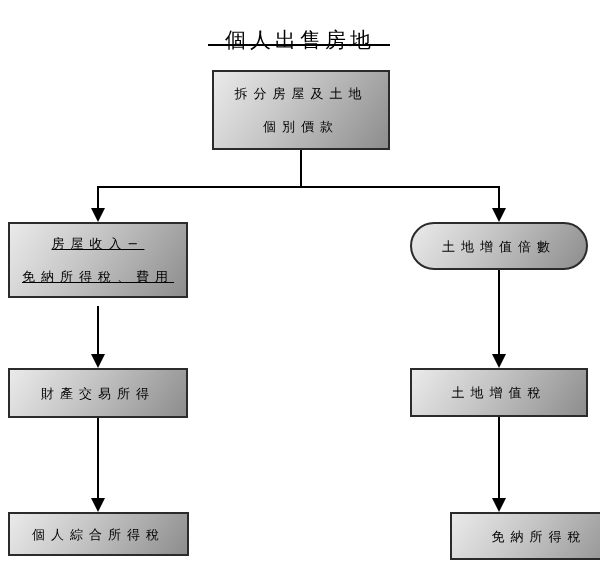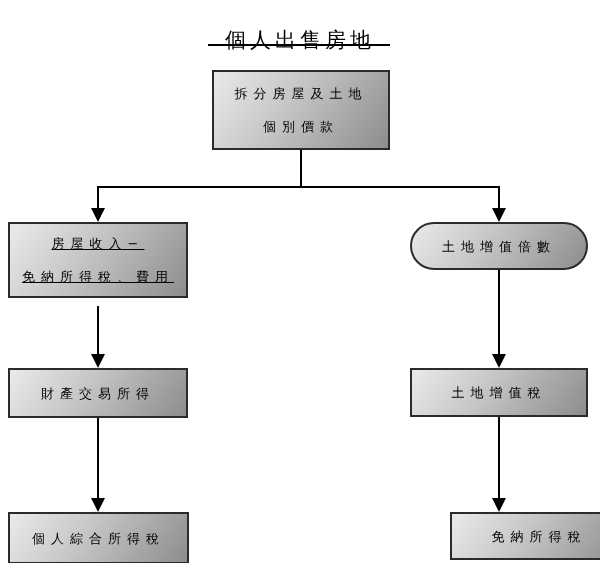--- a/index.html
+++ b/index.html
@@ -106,21 +106,21 @@
   <div class="line-v" style="left:97px;top:306px;height:48px;"></div>
   <div class="arrowhead" style="left:91px;top:354px;"></div>
 
   <div class="node" style="left:8px;top:368px;width:180px;height:50px;">
     <div class="node-line">財產交易所得</div>
   </div>
 
   <div class="line-v" style="left:97px;top:418px;height:80px;"></div>
   <div class="arrowhead" style="left:91px;top:498px;"></div>
 
-  <div class="node" style="left:8px;top:512px;width:181px;height:52px;">
+  <div class="node" style="left:8px;top:512px;width:181px;height:44px;">
     <div class="node-line">個人綜合所得稅</div>
   </div>
 
   <div class="node" style="left:410px;top:222px;width:178px;height:48px;border-radius:24px;">
     <div class="node-line">土地增值倍數</div>
   </div>
 
   <div class="line-v" style="left:498px;top:270px;height:84px;"></div>
   <div class="arrowhead" style="left:492px;top:354px;"></div>
 

